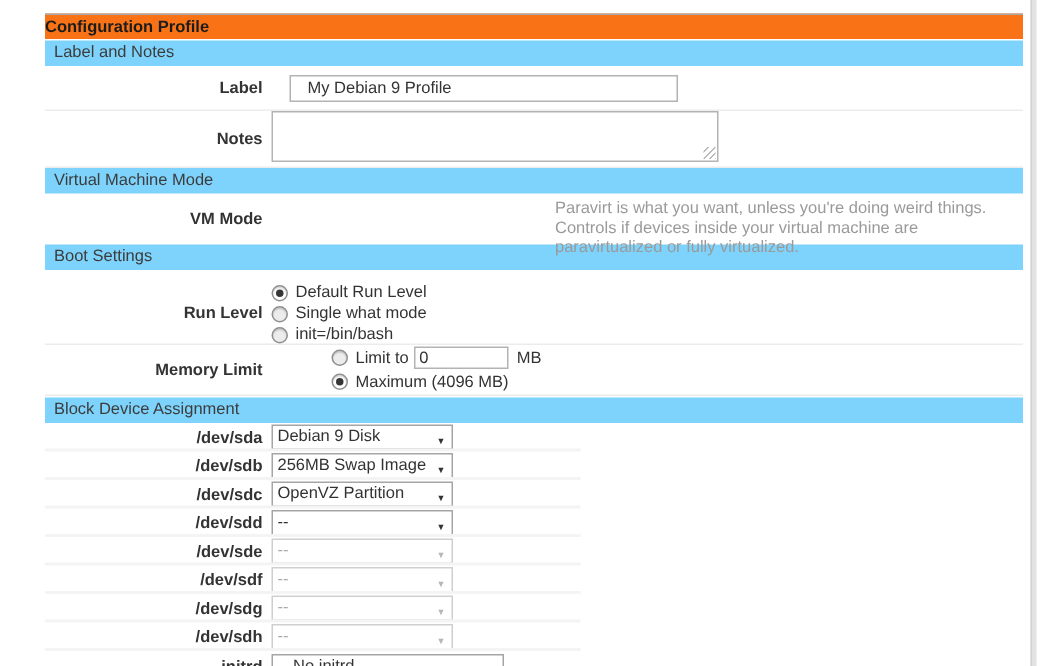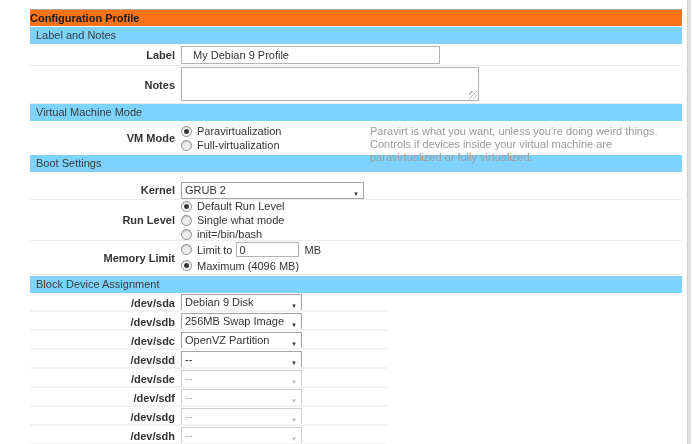--- a/index.html
+++ b/index.html
@@ -14,21 +14,21 @@
     font-weight:bold; color:#1c1c1c; line-height:16px; margin-bottom:1px;
   }
   .bar-section {
     height:17px; background:#7dd3fc; line-height:17px; padding-left:6px; color:#3c3c3c;
   }
 
   .row { display:flex; align-items:center; border-bottom:1px solid #ececec; }
   .lbl { width:148px; text-align:right; font-weight:bold; padding-right:3px; flex:none; color:#333; }
   .ctl { padding-left:3px; position:relative; }
 
-  .label-row { height:22px; }
+  .label-row { height:30px;gap:12px; }
   .notes-row { height:38px; }
 
   .text-input {
     height:18px; border:1px solid #b3b3b3; font:11px "Liberation Sans", sans-serif;
     padding:0 11px; color:#333; background:#fff;
   }
   .label-input { width:259px; }
 
   .ta-wrap { position:relative; display:inline-block; }
   .notes-area {
@@ -66,21 +66,21 @@
     line-height:15px; padding:0 16px 0 3px; color:#333; white-space:nowrap; overflow:hidden;
   }
   .select .arrow { position:absolute; right:4px; top:4px; font-size:6px; color:#333; }
   .select.disabled { border-color:#cfcfcf; color:#ababab; }
   .select.disabled .arrow { color:#b7b7b7; }
 
   .kernel-row { height:19px; }
   .kernel-select { width:183px; }
 
   .runlevel-row { height:41px; }
-  .memlimit-row { height:34px; margin-bottom:1px; }
+  .memlimit-row { height:34px; margin-bottom:1px;gap:40px; }
 
   .mem-line { display:flex; align-items:center; height:15px; margin:1px 0; }
   .mem-input {
     width:63px; height:15px; border:1px solid #b3b3b3;
     font:11px "Liberation Sans", sans-serif; padding:0 2px; margin-left:4px; color:#333;
   }
   .mem-unit { margin-left:5px; color:#333; }
 
   .bd-row { display:flex; align-items:center; height:19px; position:relative; }
   .bd-row::after {
@@ -120,47 +120,28 @@
           <textarea class="notes-area" style=""></textarea>
           <span class="grip"></span>
         </span>
       </div>
     </div>
 
     <div class="bar-section">Virtual Machine Mode</div>
 
     <div class="row vm-row">
       <div class="lbl">VM Mode</div>
-      <div class="ctl">
-        <div class="radio-line">
-          <span class="radio checked"></span>
-          <span class="opt-label">Paravirtualization</span>
-        </div>
-        <div class="radio-line">
-          <span class="radio"></span>
-          <span class="opt-label">Full-virtualization</span>
-        </div>
-      </div>
       <div class="vm-help">
         <div>Paravirt is what you want, unless you're doing weird things.</div>
         <div>Controls if devices inside your virtual machine are paravirtualized or fully virtualized.</div>
       </div>
     </div>
 
     <div class="bar-section bs-gap">Boot Settings</div>
 
-    <div class="row kernel-row">
-      <div class="lbl">Kernel</div>
-      <div class="ctl">
-        <div class="select kernel-select">
-          <span class="select-value">GRUB 2</span>
-          <span class="arrow">▼</span>
-        </div>
-      </div>
-    </div>
 
     <div class="row runlevel-row">
       <div class="lbl">Run Level</div>
       <div class="ctl">
         <div class="radio-line">
           <span class="radio checked"></span>
           <span class="opt-label">Default Run Level</span>
         </div>
         <div class="radio-line">
           <span class="radio"></span>

